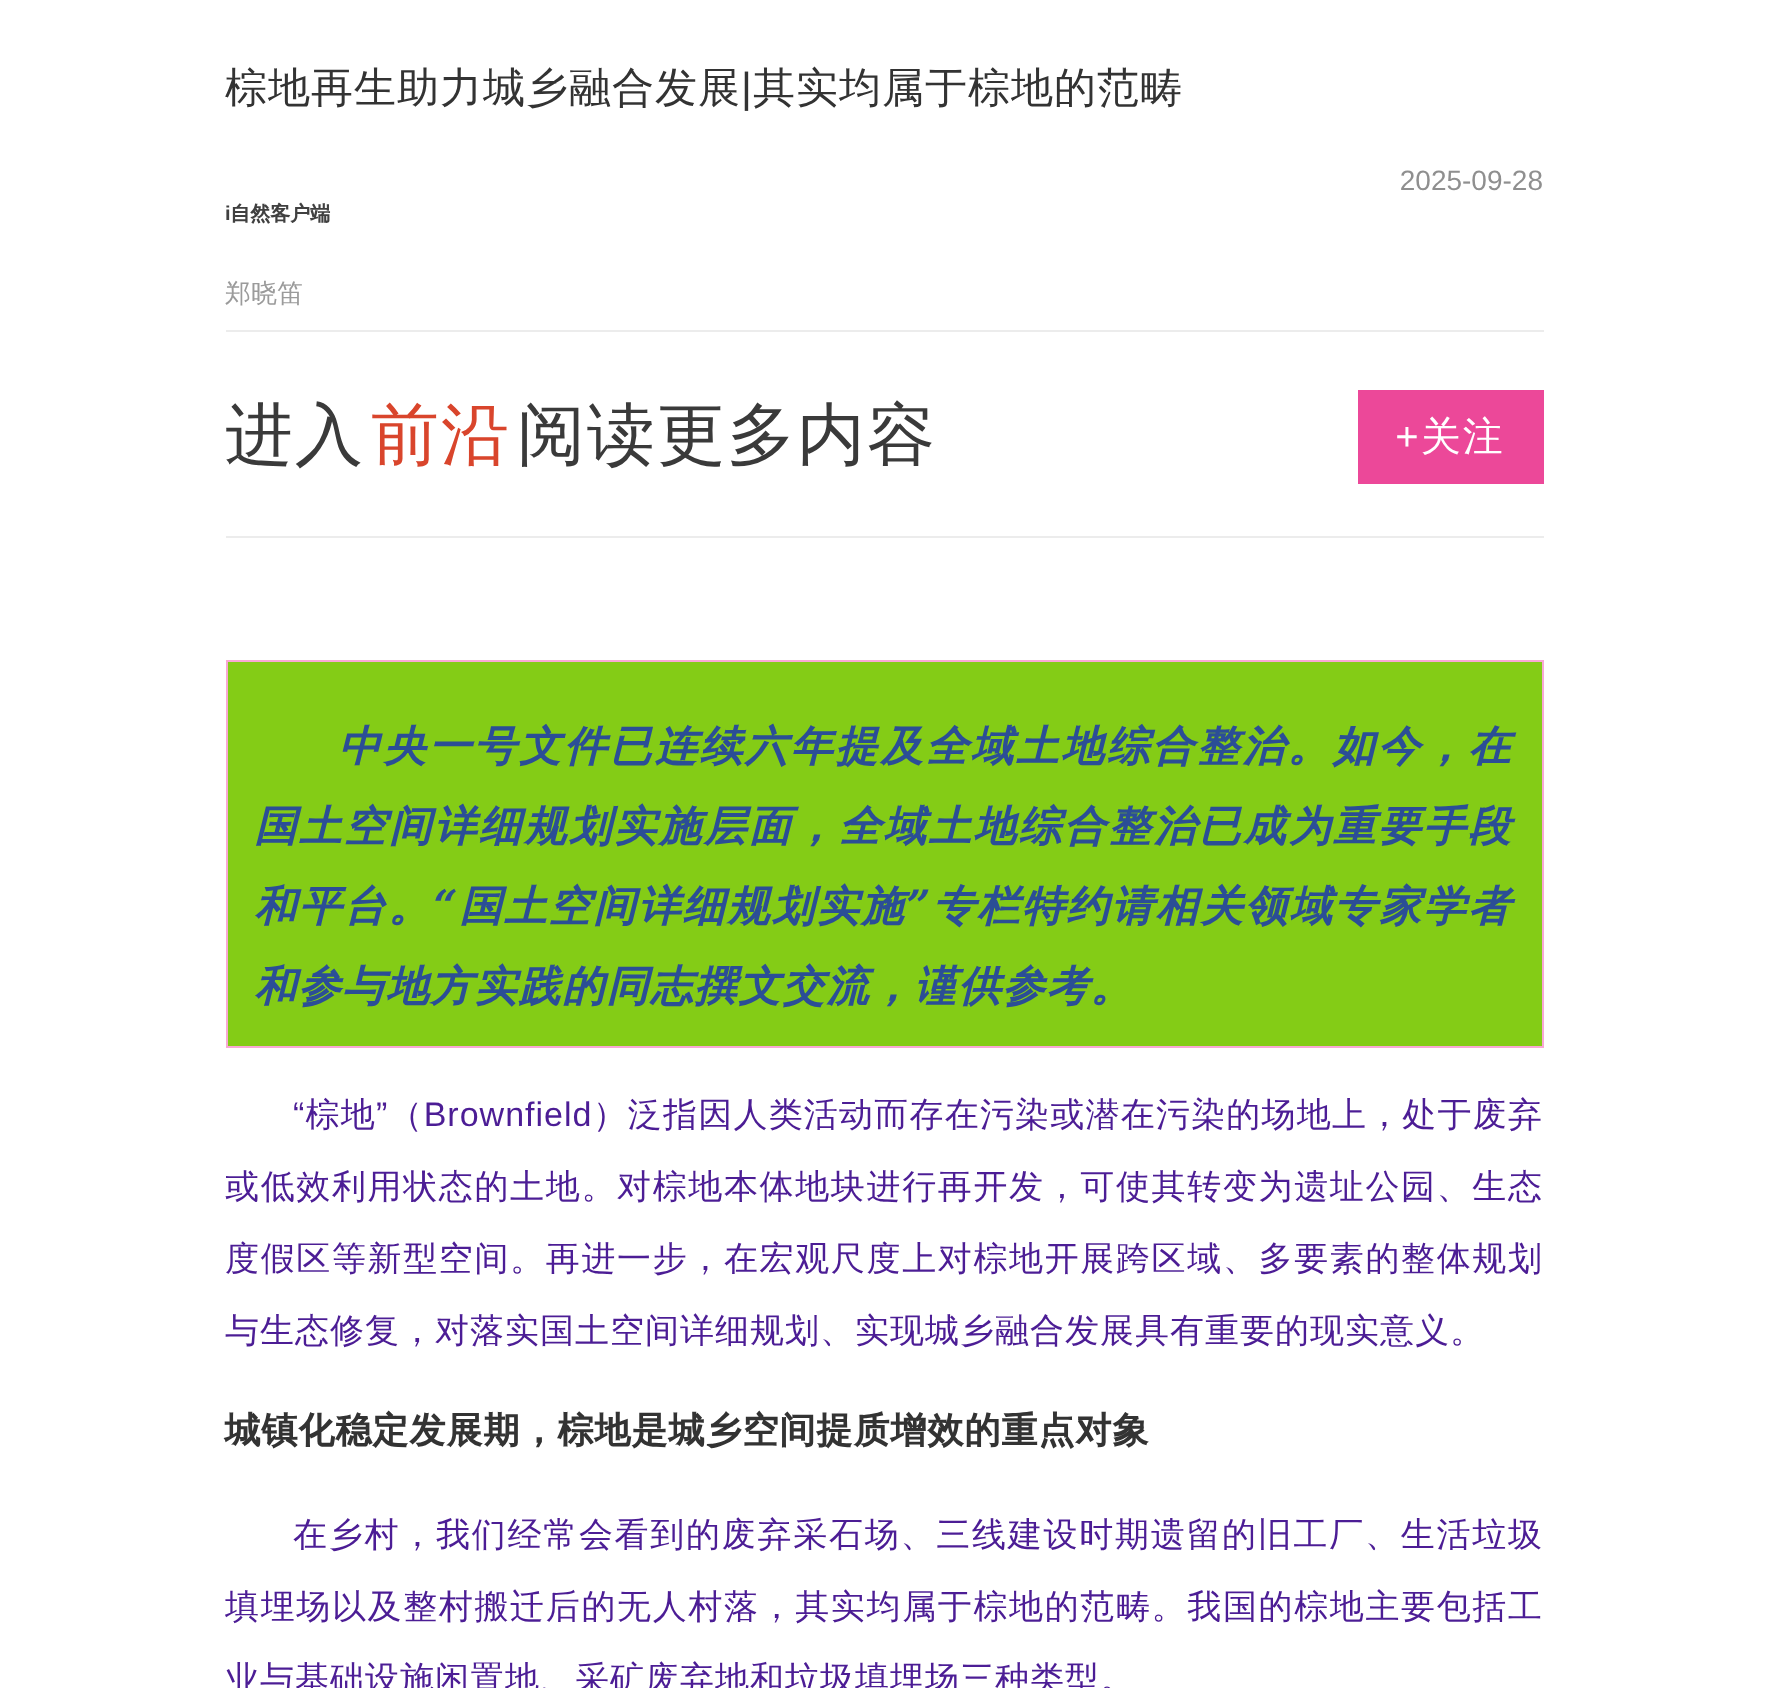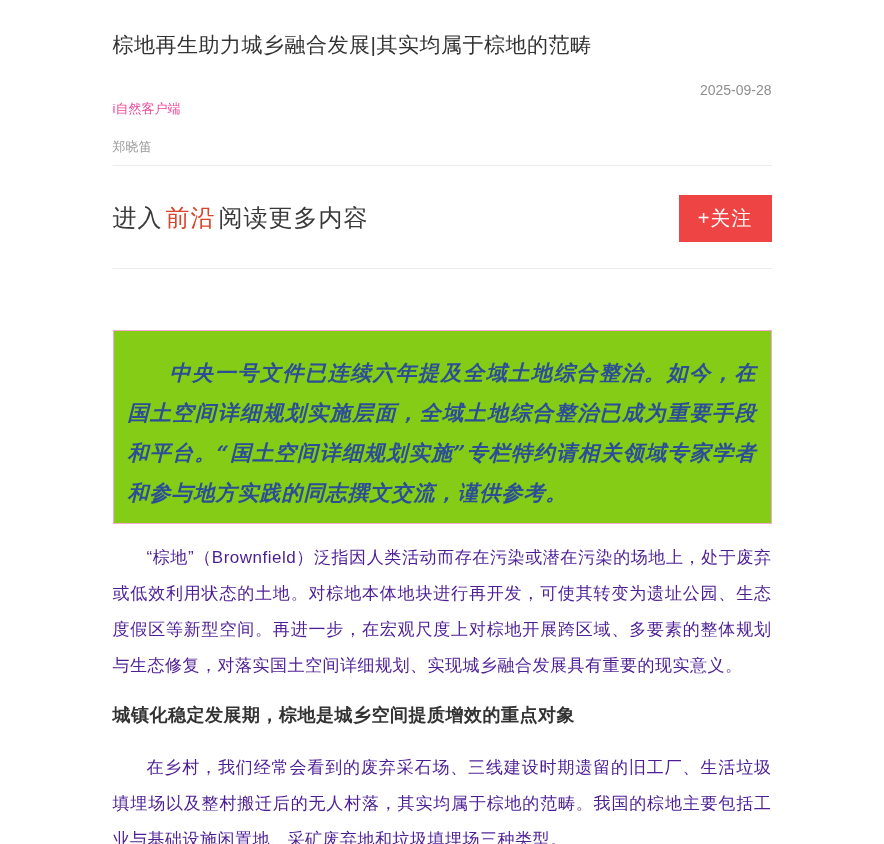--- a/index.html
+++ b/index.html
@@ -17,41 +17,41 @@
     color: #333333; letter-spacing: 0.5px;
   }
 
   .meta { position: relative; height: 105px; text-align: center; }
   .meta .date {
     position: absolute; top: 22px; right: 0;
     font-size: 14px; color: #8f8f8f;
   }
   .meta .source {
     position: absolute; top: 40px; left: 0;
-    font-size: 13px; color: #ec4899;
+    font-size: 10px; color: #404040; font-weight: bold;
   }
   .meta .author {
     position: absolute; top: 78px; left: 0;
     font-size: 13px; color: #9b9b9b;
   }
 
   .divider { border: none; border-top: 1px solid #ececec; }
 
   .promo-row {
     margin-top: 28px; height: 48px;
     display: flex; align-items: center; justify-content: space-between;
   }
   .promo-heading {
-    font-size: 24px; line-height: 48px; color: #3a3a3a;
+    font-size: 34px; line-height: 48px; color: #3a3a3a;
     letter-spacing: 1px; white-space: nowrap;
   }
   .promo-heading .red-link { color: #d9452c; margin: 0 3px; cursor: pointer; }
   .follow-btn {
     width: 93px; height: 47px; border: none; cursor: pointer;
-    background: #ef4444; color: #ffffff; font-size: 20px;
+    background: #ec4899; color: #ffffff; font-size: 20px;
     font-family: inherit; letter-spacing: 1px;
   }
 
   .divider-2 { margin-top: 26px; }
 
   .intro-wrap { position: relative; margin-top: 61px; }
   .intro-badge {
     position: absolute; left: 50%; transform: translateX(-50%); top: -51px;
     width: 225px; height: 67px;
     background: #1e4976; color: #ffffff;

